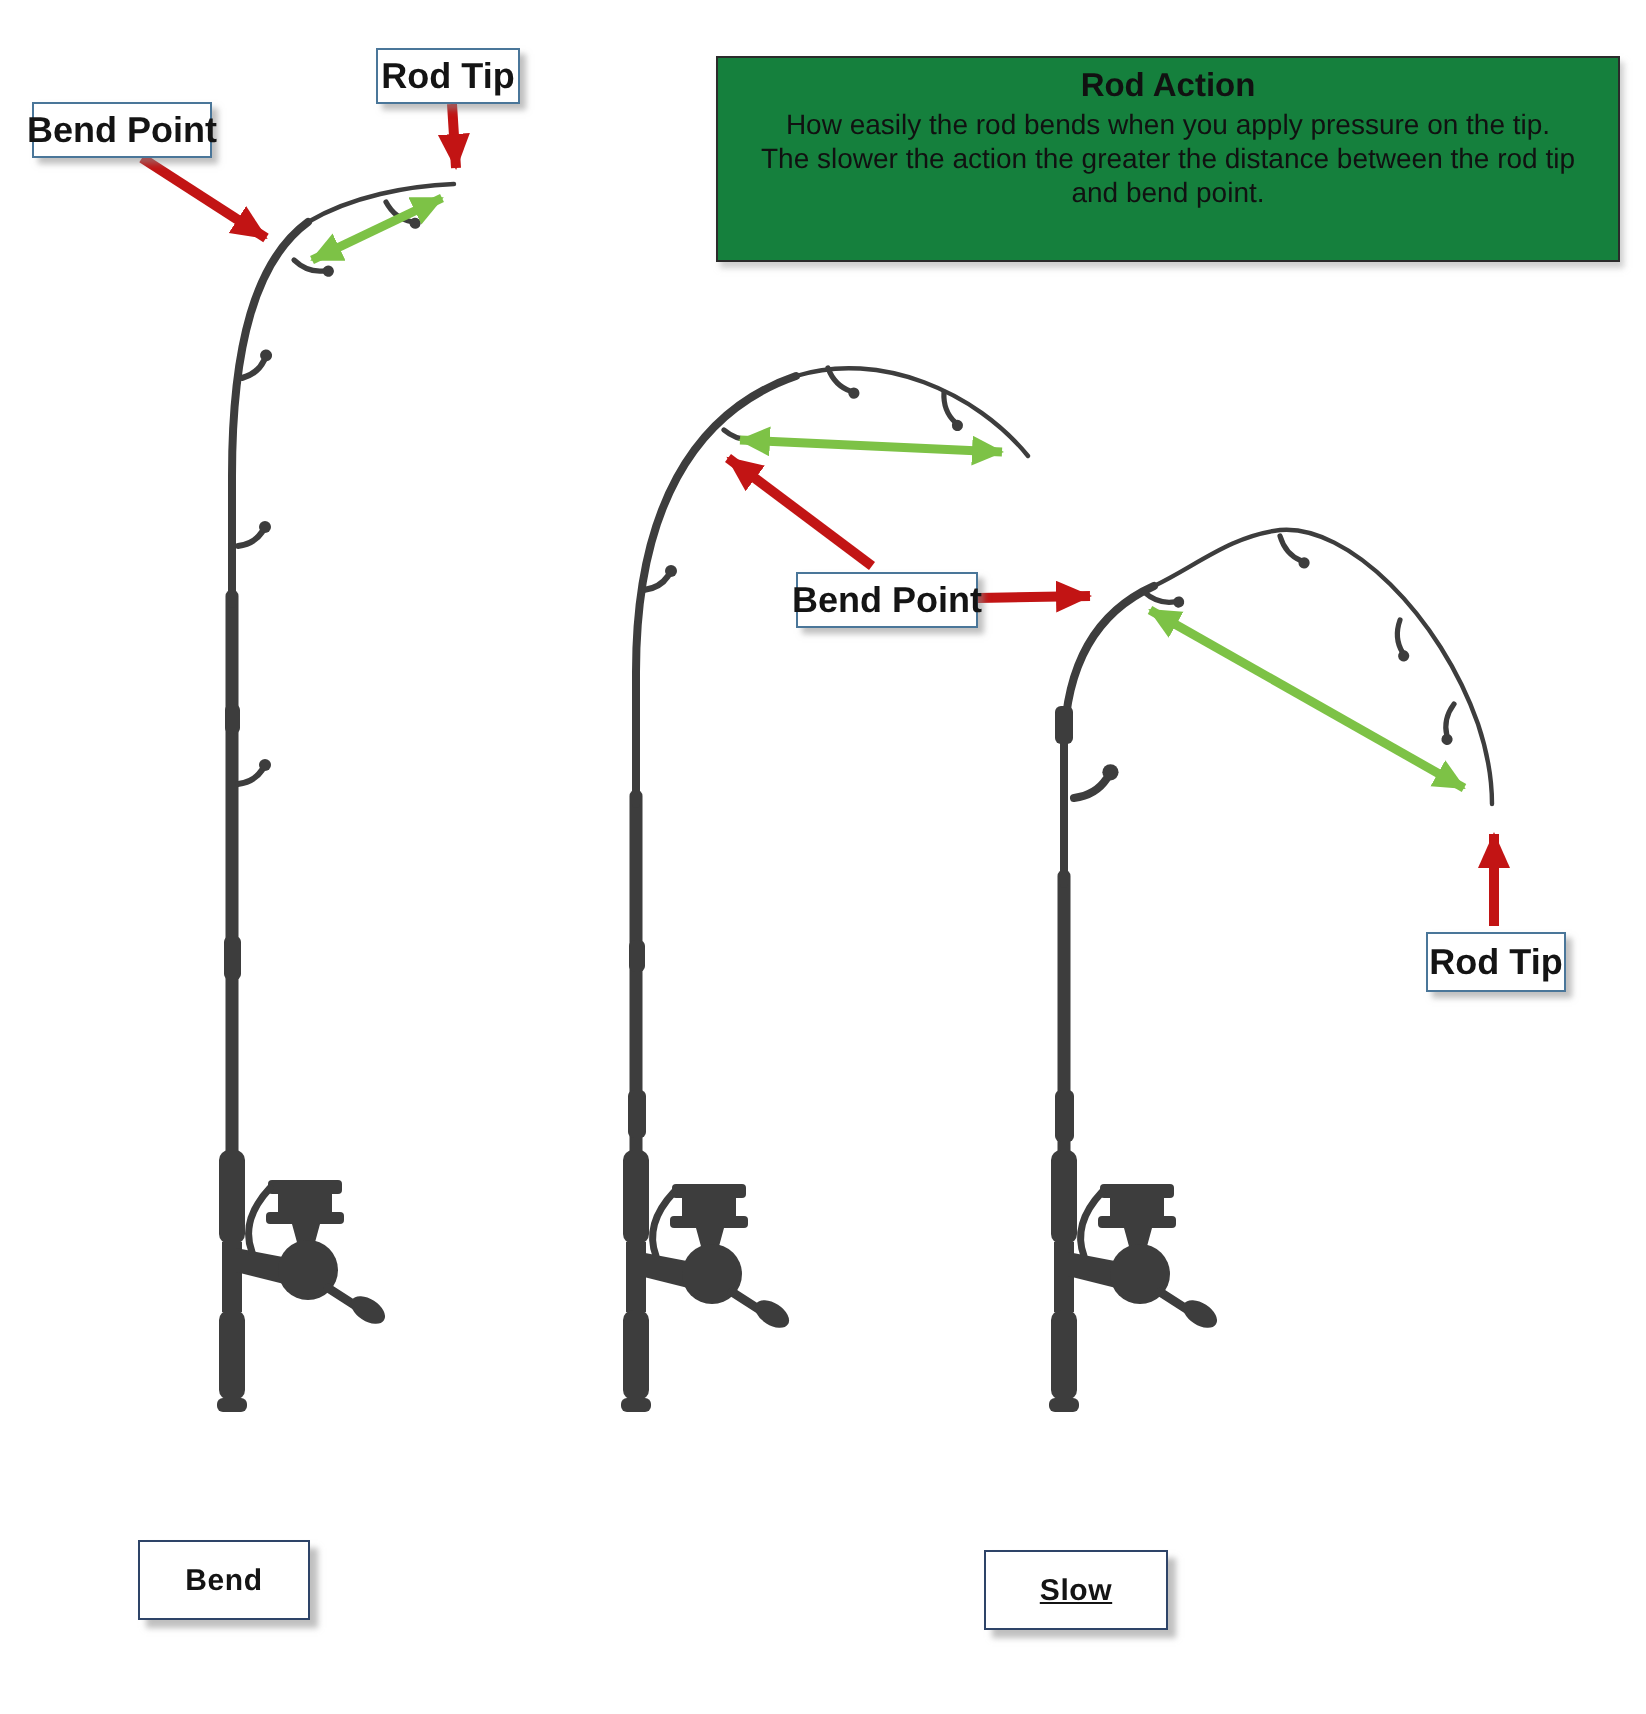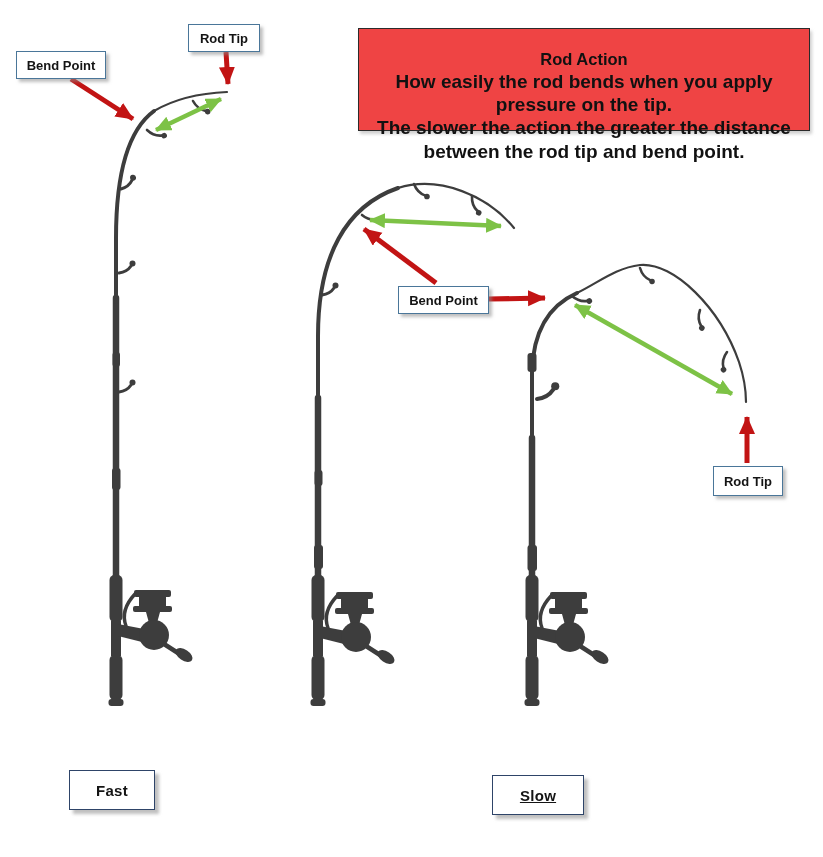--- a/index.html
+++ b/index.html
@@ -20,41 +20,41 @@
   .arr-red{stroke:var(--red-arrow);stroke-width:5;}
   .arr-green{stroke:var(--green-arrow);stroke-width:4.5;}
   .head-red{fill:var(--red-arrow);}
   .head-green{fill:var(--green-arrow);}
 
   
   .callout{
     position:absolute;background:#fff;border:1px solid var(--callout-border);
     box-shadow:3px 3px 3px rgba(140,140,140,.55);
     display:flex;align-items:center;justify-content:center;
-    font-weight:bold;font-size:13px;color:#141414;white-space:nowrap;
+    font-weight:bold;font-size:18px;color:#141414;white-space:nowrap;
   }
 
   
   .typebox{
     position:absolute;background:#fff;border:1px solid var(--typebox-border);
     box-shadow:4px 4px 3px rgba(150,150,150,.6);
     display:flex;align-items:center;justify-content:center;
     font-weight:bold;font-size:15px;color:#141414;letter-spacing:.3px;
   }
 
   
   .infobox{
     position:absolute;left:358px;top:28px;width:452px;height:103px;
-    background:#ef4444;border:1.5px solid var(--infobox-border);
+    background:#15803d;border:1.5px solid var(--infobox-border);
     box-shadow:2px 3px 3px rgba(170,170,170,.55);
-    box-sizing:border-box;padding:20px 10px 0;
+    box-sizing:border-box;padding:4px 10px 0;
     text-align:center;color:#111;
   }
   .infobox-title{font-weight:bold;font-size:16.5px;margin:1px 0 1px;}
-  .infobox-line{font-weight:bold;font-size:19px;line-height:1.22;}
+  .infobox-line{font-weight:normal;font-size:14px;line-height:1.22;}
 </style>
 </head>
 <body>
 
 <div class="canvas">
 
   <svg width="823" height="857" viewBox="0 0 823 857">
     <defs>
       <marker id="mr" markerUnits="userSpaceOnUse" markerWidth="19" markerHeight="17" refX="17" refY="8" orient="auto-start-reverse">
         <polygon points="0,0 18,8 0,16" class="head-red"></polygon>
@@ -155,16 +155,16 @@
     <div class="infobox-title">Rod Action</div>
     <div class="infobox-line">How easily the rod bends when you apply pressure on the tip.</div>
     <div class="infobox-line">The slower the action the greater the distance between the rod tip and bend point.</div>
   </div>
 
   <div class="callout" style="left:16px;top:51px;width:88px;height:26px;">Bend Point</div>
   <div class="callout" style="left:188px;top:24px;width:70px;height:26px;">Rod Tip</div>
   <div class="callout" style="left:398px;top:286px;width:89px;height:26px;">Bend Point</div>
   <div class="callout" style="left:713px;top:466px;width:68px;height:28px;">Rod Tip</div>
 
-  <div class="typebox" style="left:69px;top:770px;width:84px;height:38px;">Fast</div>
+  <div class="typebox" style="left:69px;top:770px;width:84px;height:38px;">Bend</div>
   <div class="typebox" style="left:492px;top:775px;width:90px;height:38px;text-decoration:underline;">Slow</div>
 
 </div>
 
 </body></html>

